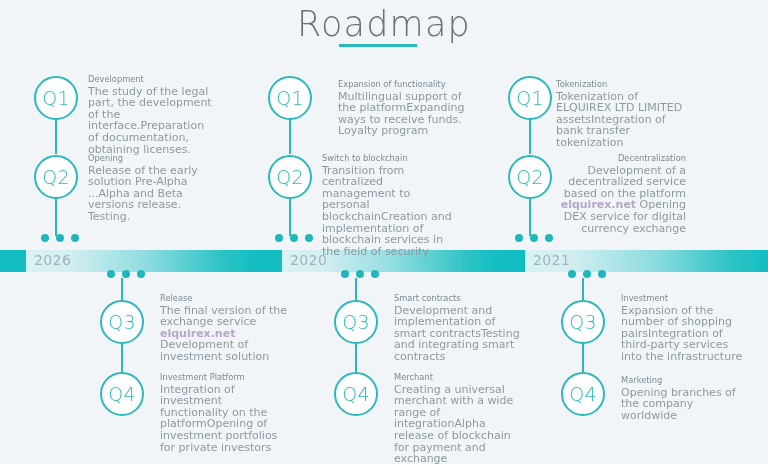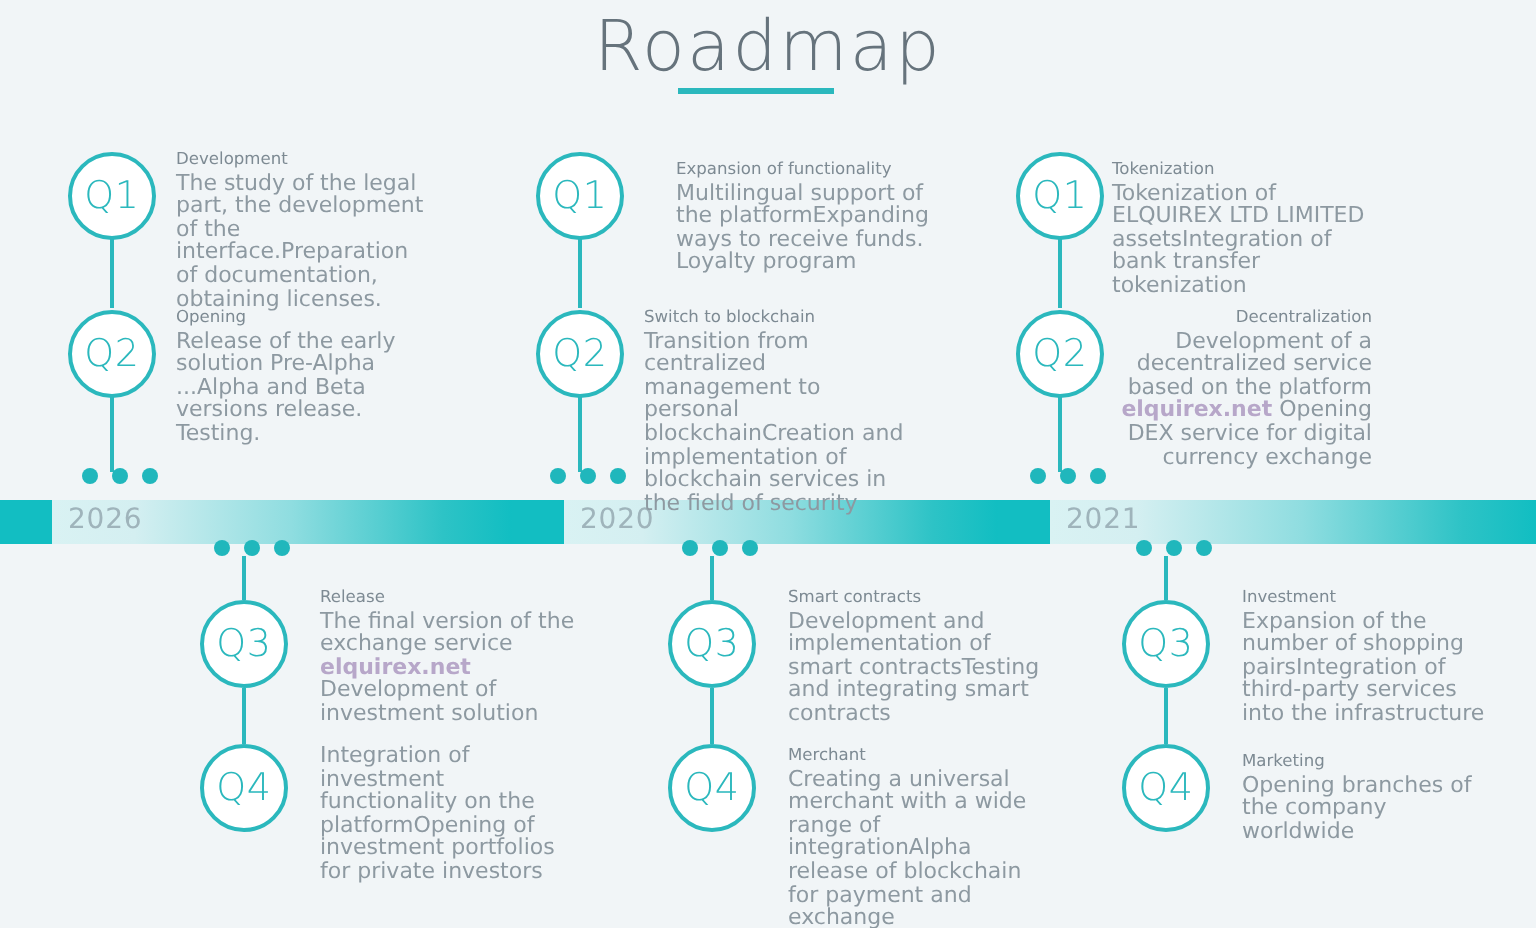--- a/index.html
+++ b/index.html
@@ -141,20 +141,21 @@
     <div class="connector" style="left:121px; top:344px; height:28px;"></div>
 
     <div class="circle" style="left:100px; top:300px;">Q3</div>
     <div class="block" style="left:160px; top:293px;">
       <div class="head">Release</div>
       <div class="body"><span>The final version of the exchange service </span><span class="lnk">elquirex.net</span><span> Development of investment solution</span></div>
     </div>
 
     <div class="circle" style="left:100px; top:372px;">Q4</div>
     <div class="block" style="left:160px; top:372px;">
+      <div class="head">Investment Platform</div>
       <div class="body">Integration of investment functionality on the platformOpening of investment portfolios for private investors</div>
     </div>
   </div>
 
   <div class="col">
     <div class="connector" style="left:289px; top:104px; height:50px;"></div>
     <div class="connector" style="left:289px; top:198px; height:38px;"></div>
     <div class="dots" style="left:275px; top:234px;">
         <i></i>
         <i></i>

